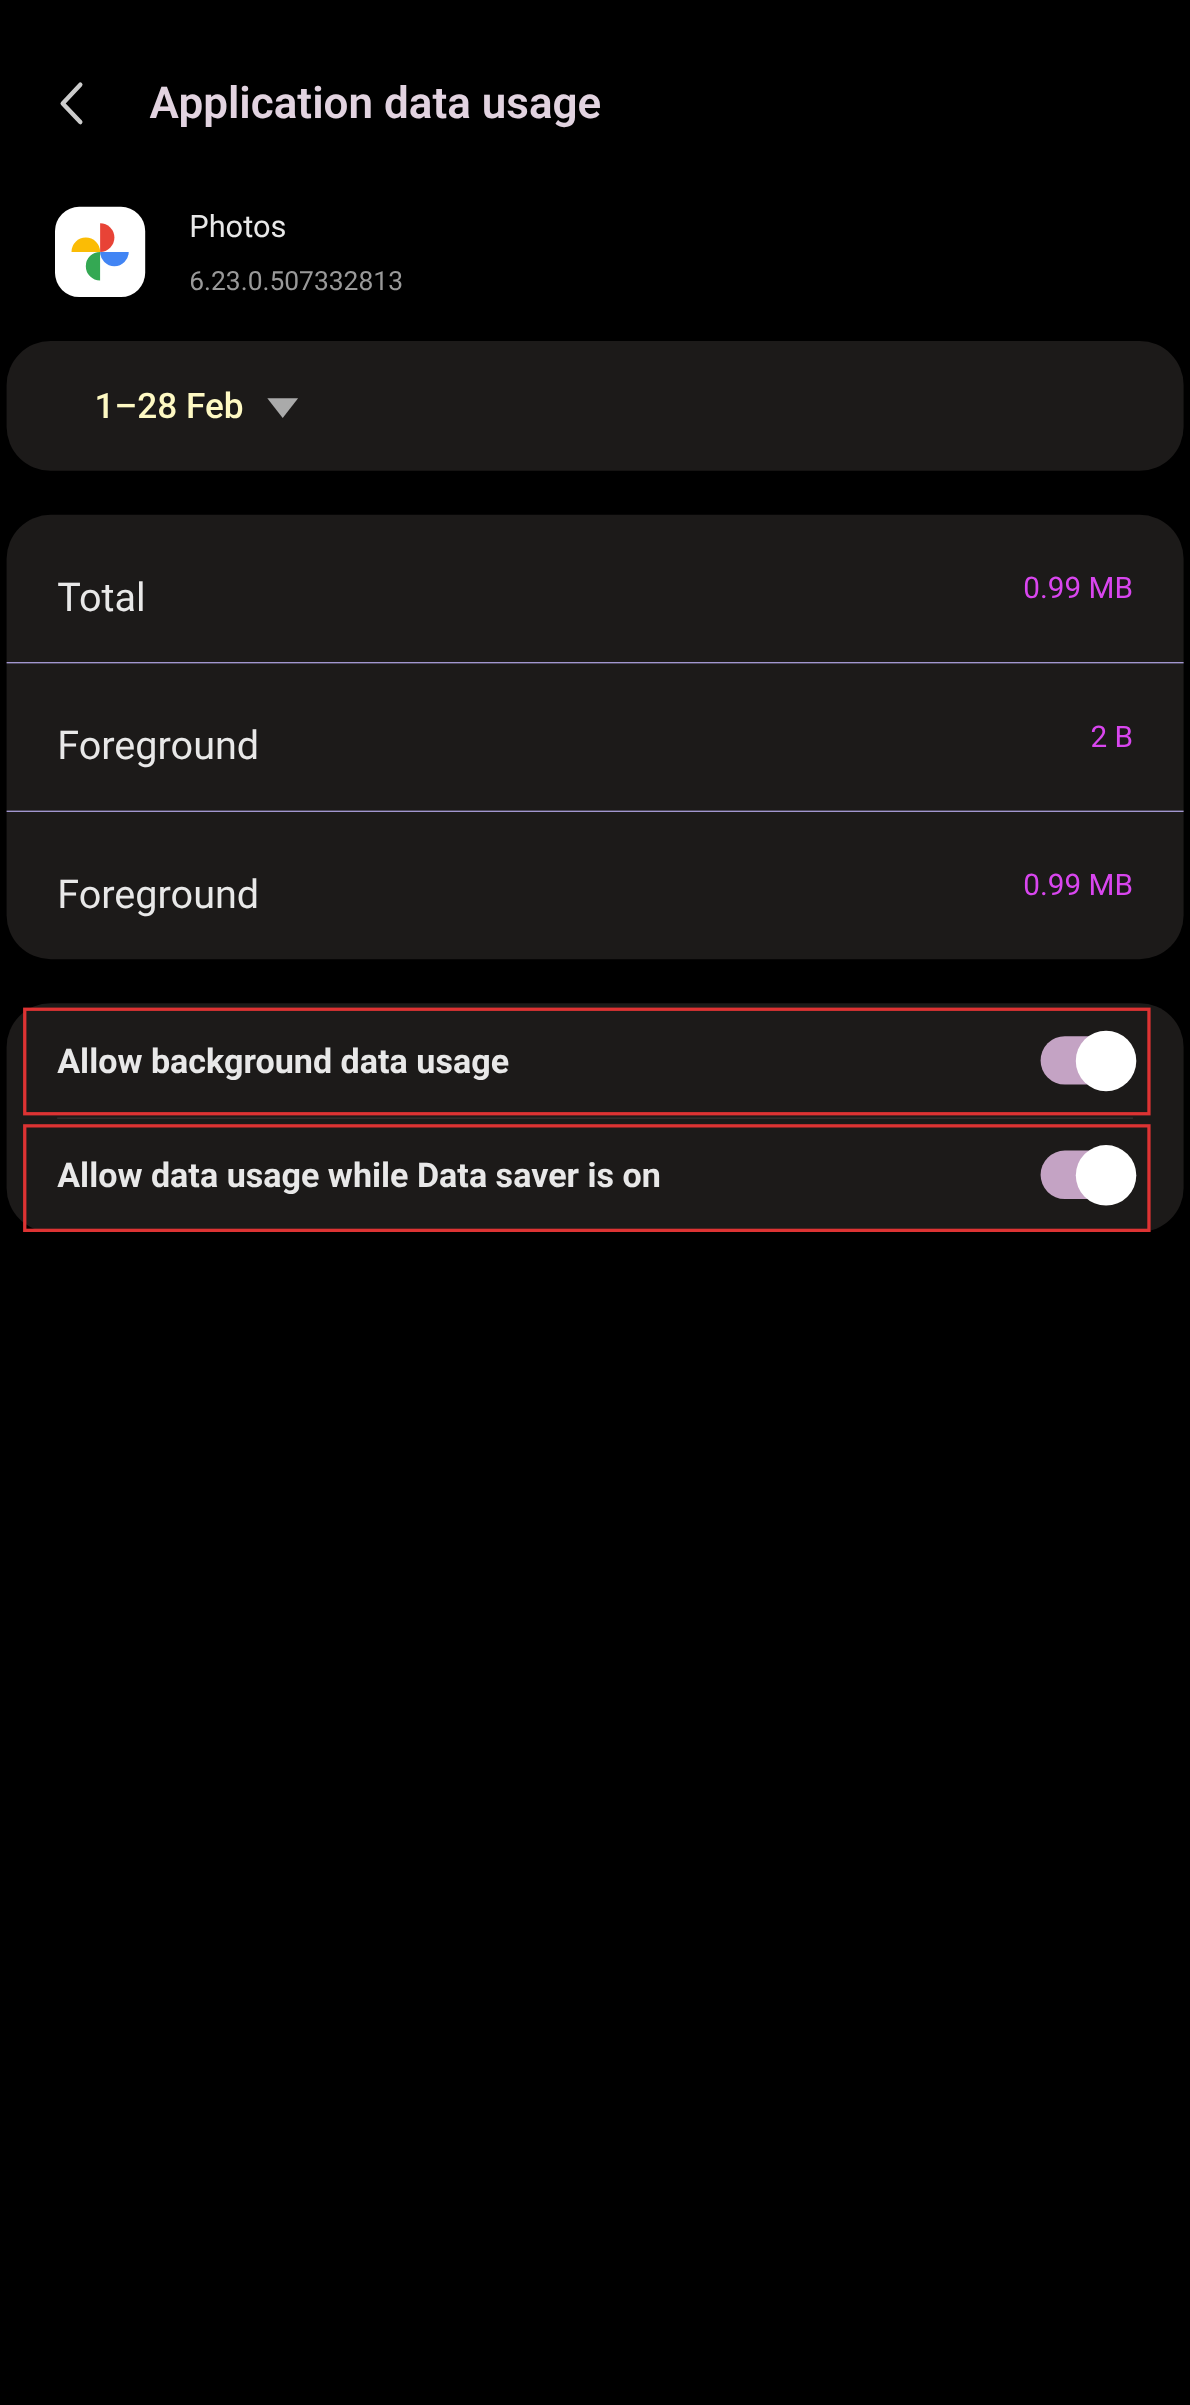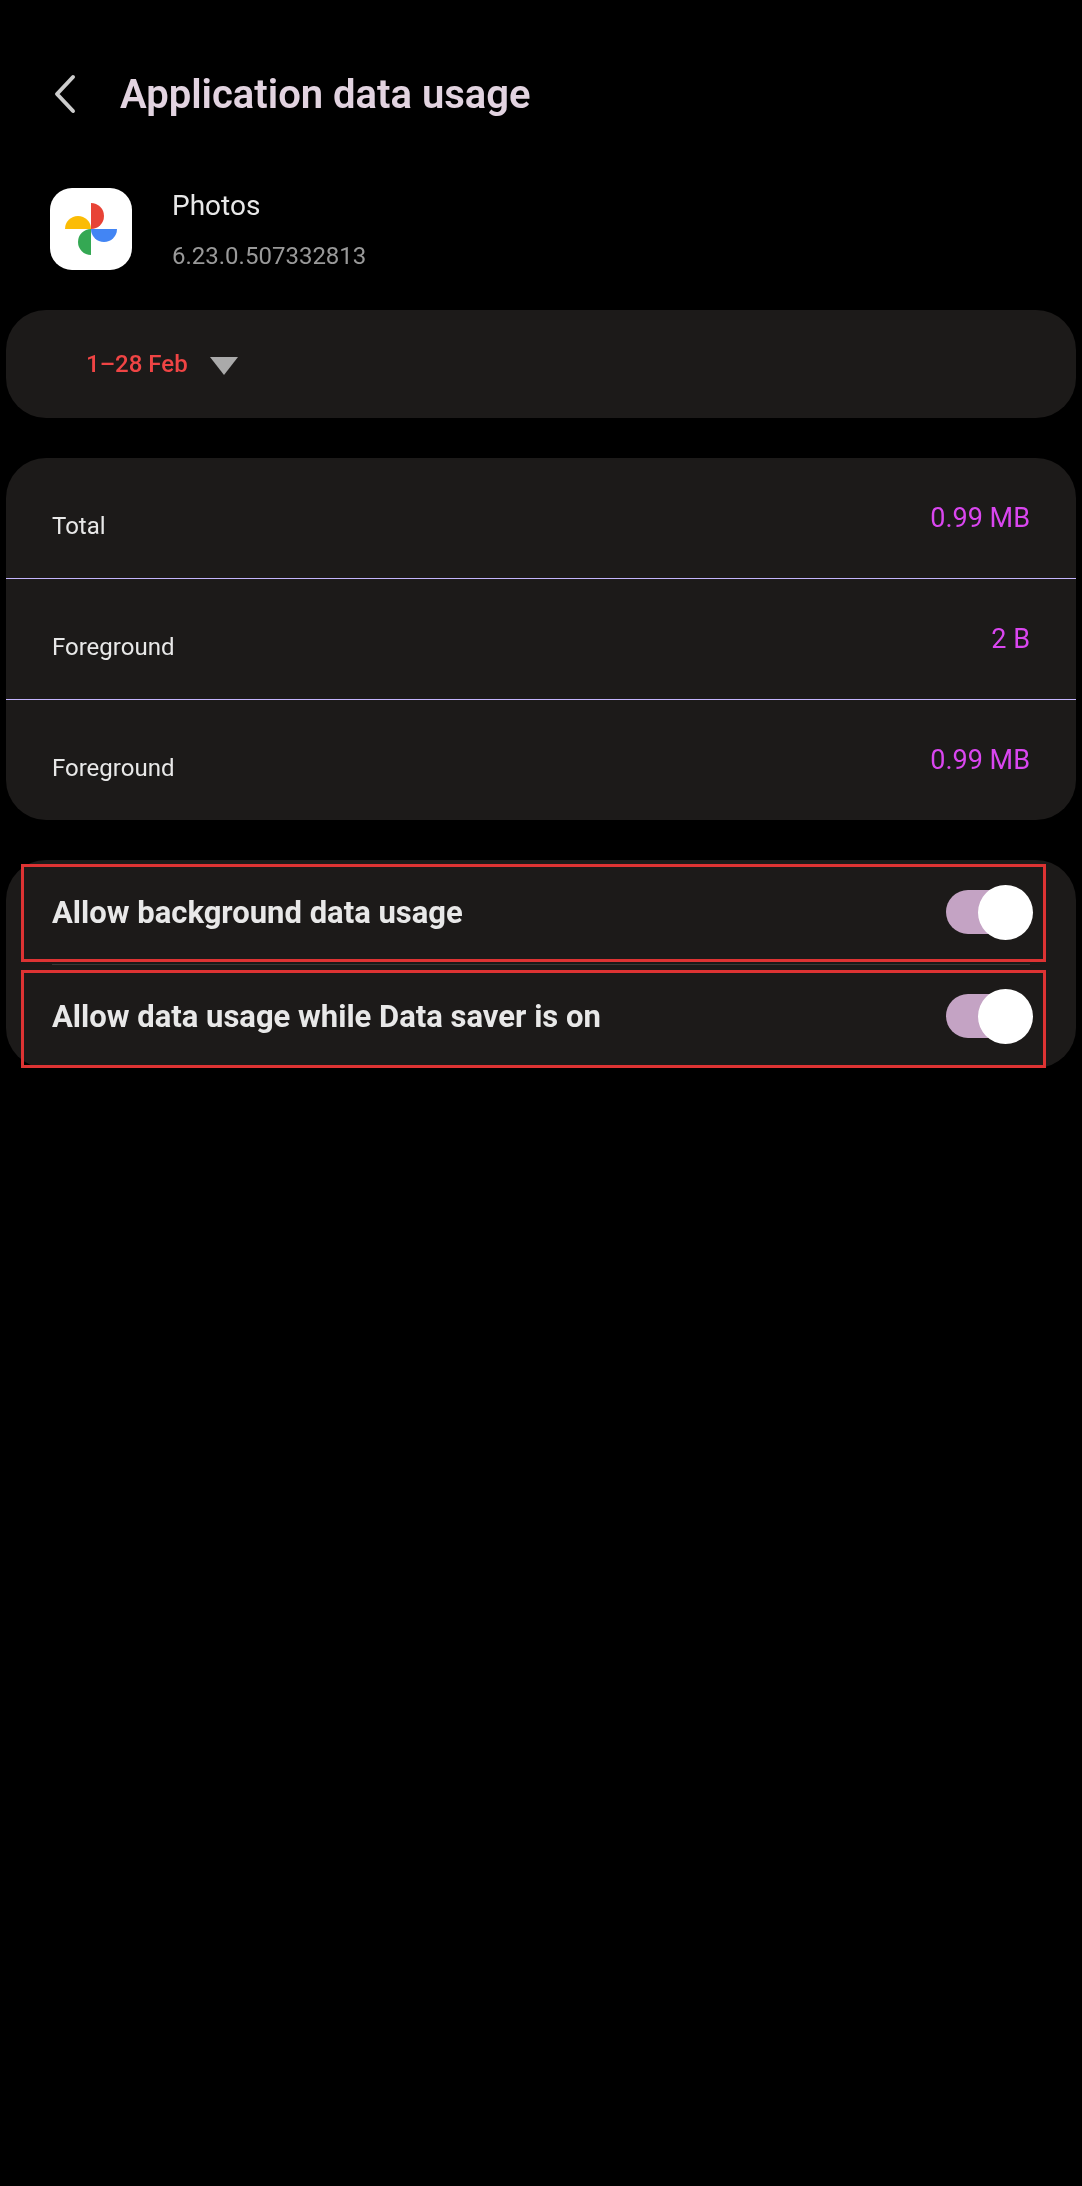--- a/index.html
+++ b/index.html
@@ -6,23 +6,23 @@
     body {
       background: #000;
       width: 1082px;
       height: 2186px;
       font-family: -apple-system, BlinkMacSystemFont, "Segoe UI", Roboto, sans-serif;
       color: #e8e8e8;
       overflow: hidden;
     }
     .header {
       display: flex;
-      align-items: center;
+      align-items: flex-start;
       padding: 70px 60px 40px 50px;
-      gap: 40px;
+      gap: 56px;
     }
     .back-icon {
       width: 30px;
       height: 48px;
       display: flex;
       align-items: center;
       justify-content: center;
     }
     .page-title {
       font-size: 40px;
@@ -61,22 +61,22 @@
       border-radius: 40px;
     }
     .date-card {
       padding: 40px 80px;
       margin-bottom: 40px;
     }
     .date-select {
       display: flex;
       align-items: center;
       gap: 22px;
-      font-size: 24px;
-      color: #ef4444;
+      font-size: 32px;
+      color: #fef9c3;
       font-weight: 500;
     }
     .dropdown-icon {
       width: 0;
       height: 0;
       border-left: 14px solid transparent;
       border-right: 14px solid transparent;
       border-top: 18px solid #aaa;
       margin-top: 4px;
     }
@@ -87,21 +87,21 @@
     .stat-row {
       display: flex;
       justify-content: space-between;
       align-items: center;
       padding: 38px 46px;
     }
     .stat-row + .stat-row {
       border-top: 1px solid #c4b5fd;
     }
     .stat-label {
-      font-size: 24px;
+      font-size: 36px;
       color: #e8e8e8;
       margin-top: 16px;
     }
     .stat-value {
       font-size: 27px;
       color: #d946ef;
     }
     .toggles-card {
       padding: 0;
     }

